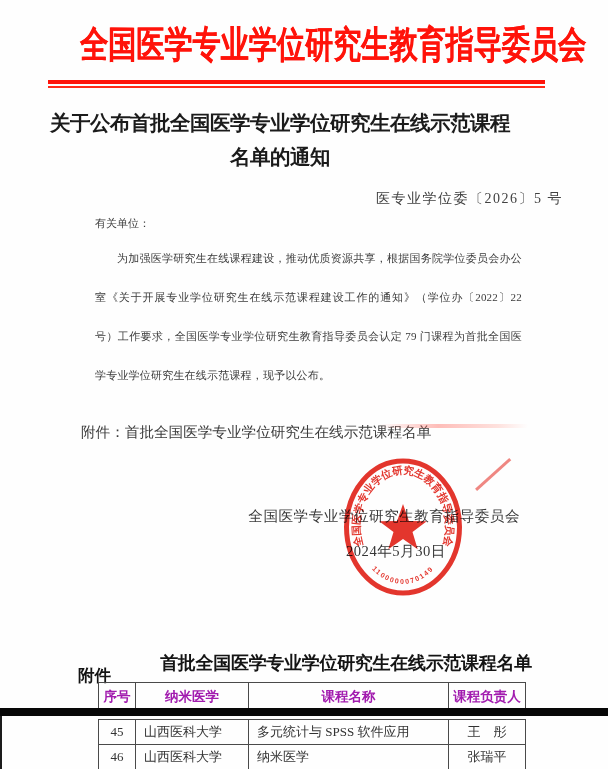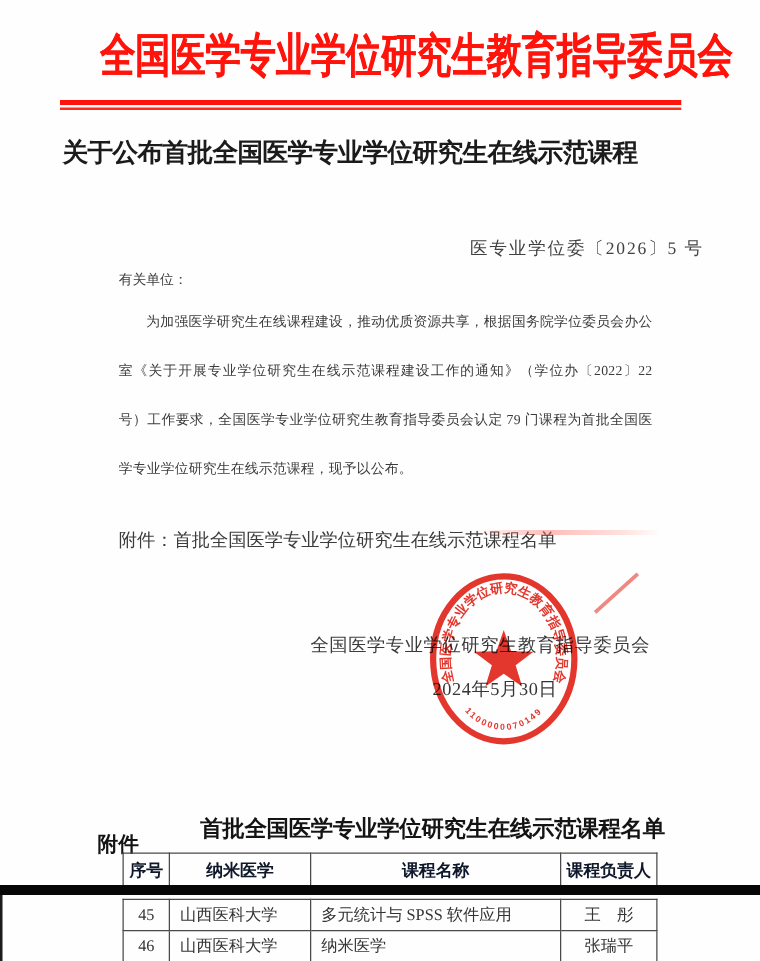--- a/index.html
+++ b/index.html
@@ -46,21 +46,21 @@
     position:absolute;top:190px;right:45px;
     font-size:14px;color:#414141;letter-spacing:1.5px;
   }
   .salutation{position:absolute;top:216px;left:95px;font-size:11px;color:#3b3b3b;}
   .body-para{
     position:absolute;top:239px;left:95px;width:427px;
     font-size:11px;line-height:39px;
     text-align:justify;text-justify:inter-ideograph;
     text-indent:2em;color:#3b3b3b;letter-spacing:0.2px;
   }
-  .attach-note{position:absolute;top:423px;left:95px;font-size:14.6px;color:#3b3b3b;}
+  .attach-note{position:absolute;top:423px;left:81px;font-size:14.6px;color:#3b3b3b;}
   .pink-streak{
     position:absolute;left:378px;top:424px;width:150px;height:4px;
     background:linear-gradient(90deg,rgba(255,120,110,0) 0%,rgba(255,110,100,0.45) 40%,rgba(255,140,125,0.25) 80%,rgba(255,140,125,0) 100%);
     border-radius:2px;
   }
   
   .signature{position:absolute;top:507px;right:88px;font-size:14.6px;color:#3b3b3b;letter-spacing:0.5px;}
   .sig-date{position:absolute;top:542px;left:346px;font-size:14.6px;color:#353535;letter-spacing:0.5px;}
   
   .seal{
@@ -85,21 +85,21 @@
   }
   table.course{
     position:absolute;left:98px;border-collapse:collapse;table-layout:fixed;width:427px;
     font-size:13px;color:#333;
   }
   table.course td{border:1px solid #4a4a4a;overflow:hidden;white-space:nowrap;}
   table.header-tbl{top:682px;}
   table.header-tbl td{
     height:25px;text-align:center;
     font-family:"Liberation Sans","DejaVu Sans",sans-serif;
-    font-weight:bold;font-size:13.5px;color:#0f172a;
+    font-weight:bold;font-size:13.5px;color:#a21caf;
   }
   table.body-tbl{top:719px;padding-left:33px;}
   table.body-tbl td{height:22px;}
   td.c-no{text-align:center;}
   td.c-school,td.c-course{text-align:left;padding-left:8px;}
   td.c-leader{text-align:center;}
   .page-band{position:absolute;left:0;top:708px;width:608px;height:8px;background:#070707;}
   .page-edge{position:absolute;left:0;top:716px;width:2px;height:53px;background:#1c1c1c;}
 </style>
 </head>
@@ -111,20 +111,21 @@
     <span>全国医学专业学位研究生教育指导委员会</span>
   </div>
   <div class="red-rule">
     <div class="thick"></div>
     <div class="gap"></div>
     <div class="thin"></div>
   </div>
 
   <div class="doc-title">
     <div>关于公布首批全国医学专业学位研究生在线示范课程</div>
+    <div>名单的通知</div>
   </div>
 
   <div class="doc-number">医专业学位委〔2026〕5 号</div>
   <div class="salutation">有关单位：</div>
   <div class="body-para">为加强医学研究生在线课程建设，推动优质资源共享，根据国务院学位委员会办公室《关于开展专业学位研究生在线示范课程建设工作的通知》（学位办〔2022〕22 号）工作要求，全国医学专业学位研究生教育指导委员会认定 79 门课程为首批全国医学专业学位研究生在线示范课程，现予以公布。</div>
 
   <div class="attach-note">附件：首批全国医学专业学位研究生在线示范课程名单</div>
   <div class="pink-streak"></div>
 
   <div class="signature">全国医学专业学位研究生教育指导委员会</div>

